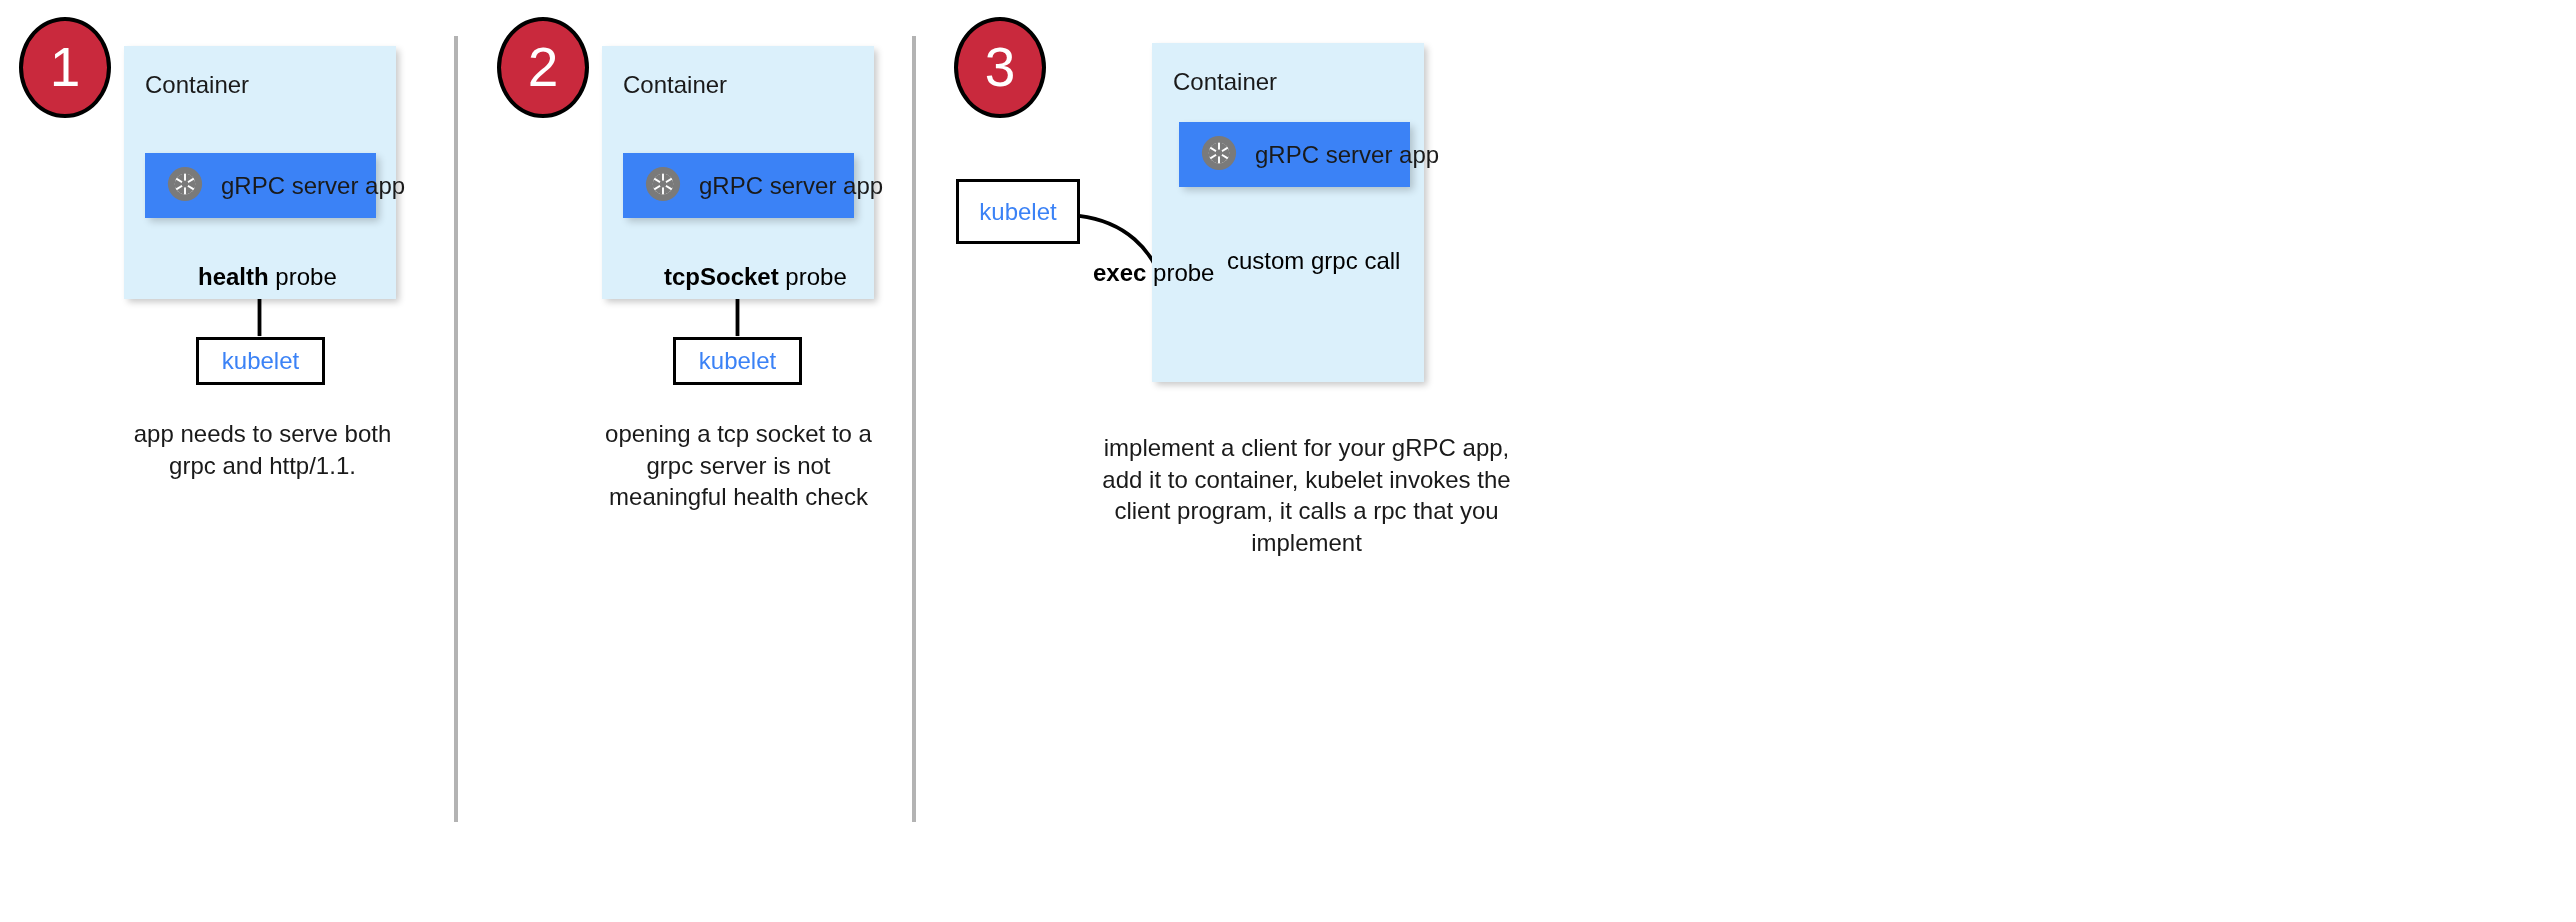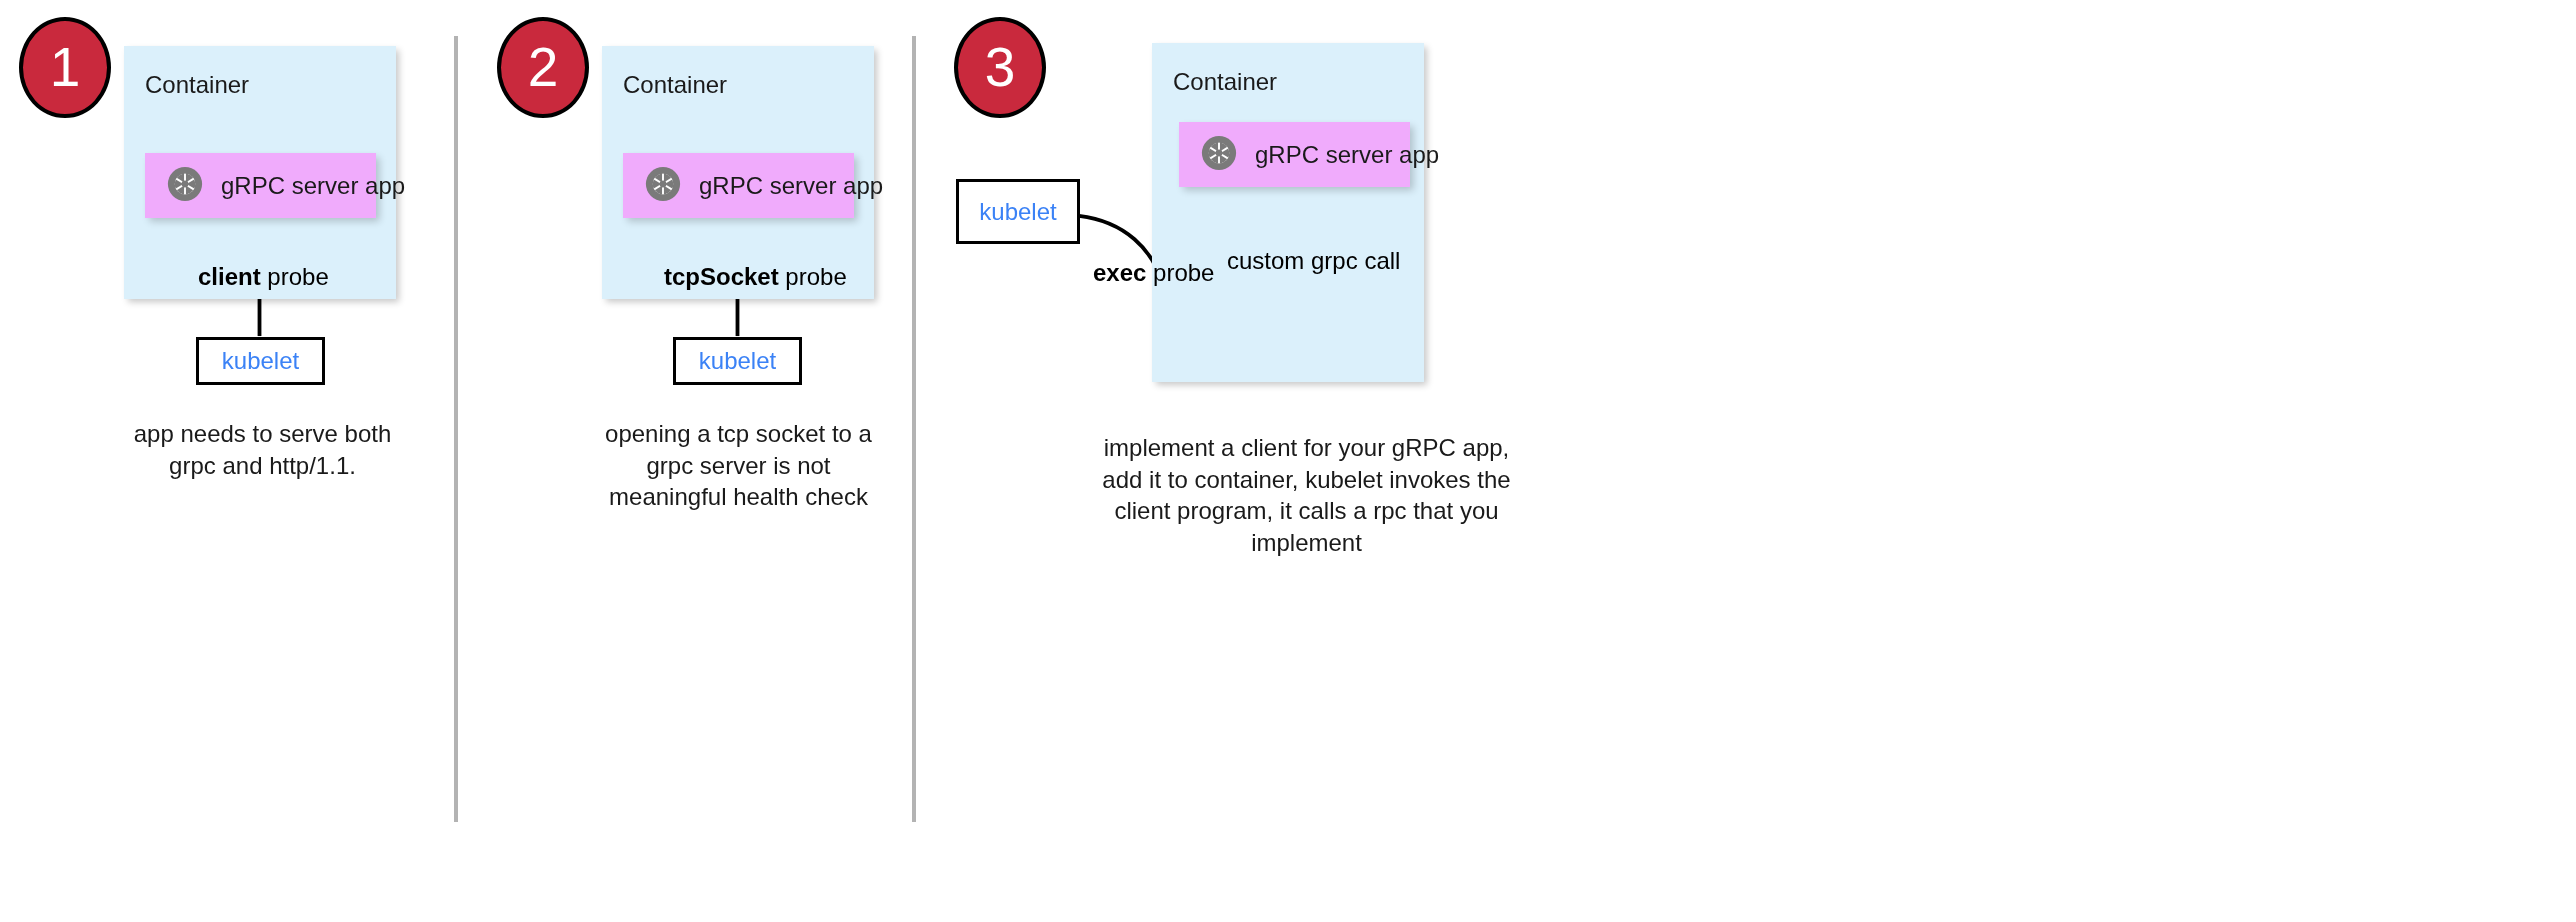--- a/index.html
+++ b/index.html
@@ -60,21 +60,21 @@
     position: absolute;
     left: 21px;
     top: 25px;
     font-size: 24px;
     color: #1a1a1a;
     white-space: nowrap;
   }
   
   .app-box {
     position: absolute;
-    background: #f0abfc;
+    background: #3b82f6;
     box-shadow: 3.8px 3.8px 7.6px rgba(0,0,0,0.20);
     display: flex;
     align-items: center;
     box-sizing: border-box;
   }
   .app-box .grpc-icon {
     flex: 0 0 auto;
     margin-left: 21px;
     margin-right: 17px;
   }
@@ -200,21 +200,21 @@
             <line x1="50" y1="50" x2="27" y2="64"></line>
             <line x1="50" y1="50" x2="27" y2="36"></line>
           </g>
           <circle cx="50" cy="50" r="9" fill="#7a7a7a"></circle>
         </svg>
       </span>
       <span class="app-label">gRPC server app</span>
     </div>
 
     <div class="edge-label" style="left:198px; top:263px;">
-      <b>client</b><span> probe</span>
+      <b>health</b><span> probe</span>
     </div>
 
     <div class="kubelet-box" style="left:196px; top:337px; width:129px; height:48px;">
       <span>kubelet</span>
     </div>
 
     <div class="caption" style="left:124px; top:418px; width:277px;">app needs to serve both grpc and http/1.1.</div>
   </div>
 
   <div class="panel" style="left:454px; width:458px;">

